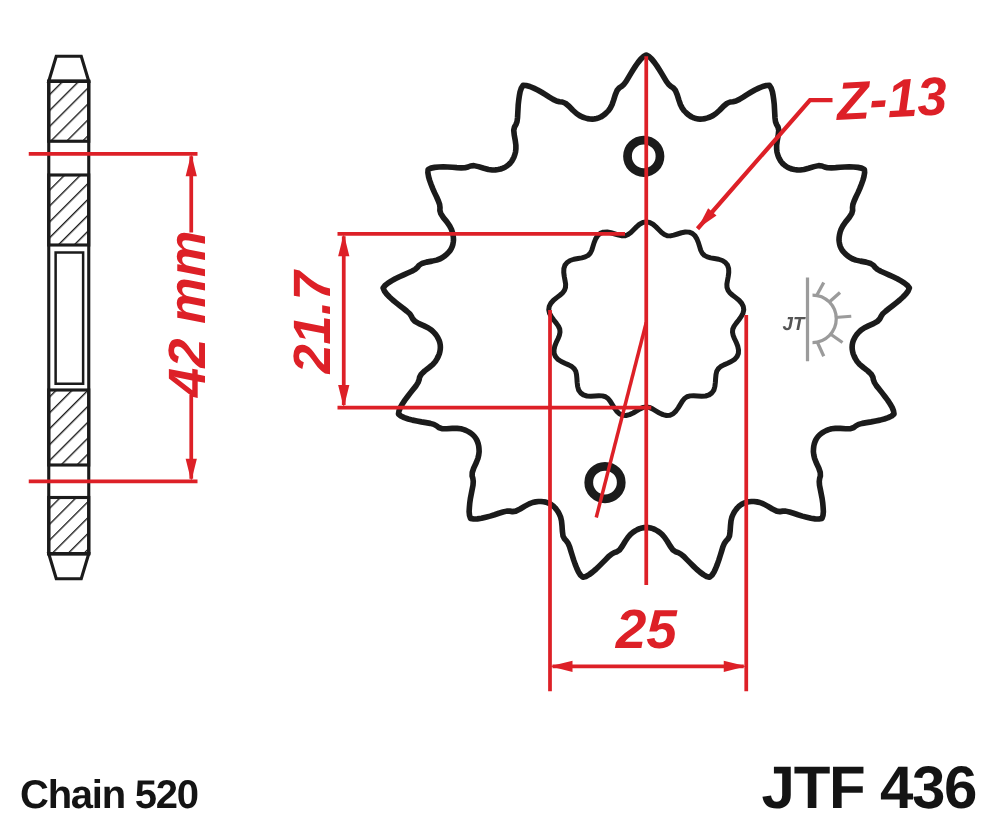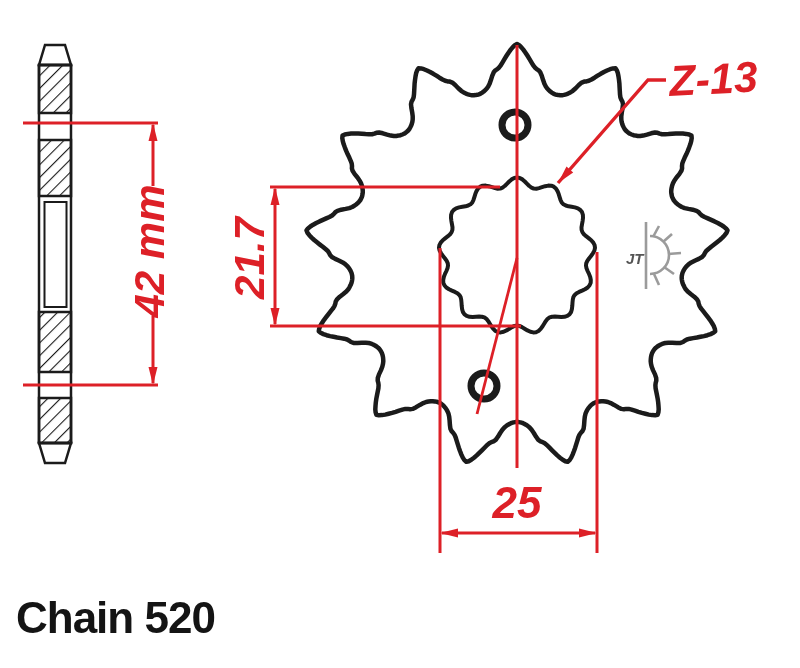--- a/index.html
+++ b/index.html
@@ -11,21 +11,21 @@
   .outline{stroke:#1b1b1b;fill:none;}
   .white-fill{fill:#ffffff;}
   .dim-text{
     font-family:"Liberation Sans", sans-serif;
     font-style:italic;font-weight:700;
   }
   .footer-label{
     position:absolute;color:#141414;font-weight:700;letter-spacing:-1px;
     font-family:"Liberation Sans", sans-serif;white-space:nowrap;
   }
-  .chain-label{left:16px;top:593px;font-size:44px;}
+  .chain-label{left:16px;top:617px;font-size:32px;}
   .part-label{right:19px;top:603px;font-size:48px;}
   .logo-text{font-weight:700;font-style:italic;}
 </style>
 </head>
 <body>
 
 <div class="canvas">
 
   <svg width="800" height="668" viewBox="0 0 800 668">
     <defs>
@@ -99,13 +99,14 @@
     <text class="dim-text" x="517" y="518" font-size="44" fill="#dd2027" text-anchor="middle">25</text>
 
     <g stroke="#dd2027" stroke-width="3.4" fill="none">
       <polyline points="558,183 648,80 666,80"></polyline>
       <polygon stroke="none" fill="#dd2027" points="558,183 573.2,172.4 566.5,166.5"></polygon>
     </g>
     <text class="dim-text" x="670" y="96" font-size="43" fill="#dd2027" transform="rotate(-3 670 96)">Z-13</text>
   </svg>
 
   <div class="footer-label chain-label">Chain 520</div>
+  <div class="footer-label part-label">JTF 436</div>
 </div>
 
 </body></html>

